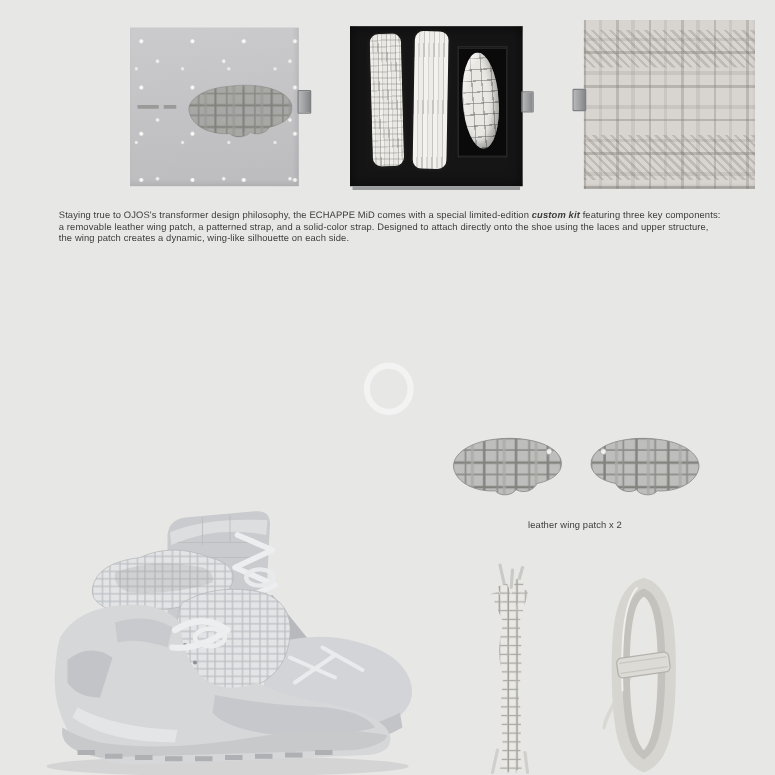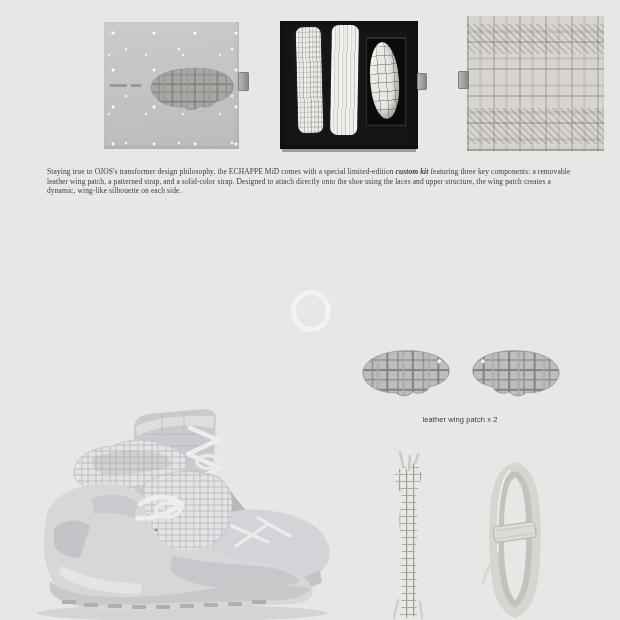--- a/index.html
+++ b/index.html
@@ -77,21 +77,21 @@
   .swatch-texture{
     position:absolute;left:0;width:100%;
     background-image:repeating-linear-gradient(45deg, rgba(100,95,88,.22) 0 2px, rgba(0,0,0,0) 2px 5px);
   }
 
   
   .description{
     position:absolute;left:47px;top:167px;width:531px;
     font-size:7.5px;line-height:9.6px;letter-spacing:.1px;color:#3c3c3c;
   }
-  .description p{margin:0 0 9px 0;font-family:Liberation Serif, serif;}
+  .description p{margin:0 0 9px 0;}
   .description em{font-style:italic;font-weight:bold;}
 
   
   .spinner{
     position:absolute;left:291px;top:290px;width:30px;height:32px;border-radius:50%;
     border:5px solid rgba(255,255,255,.5);
   }
 
   
   .patch-pair{position:absolute;left:350px;top:346px;width:220px;height:62px;}

